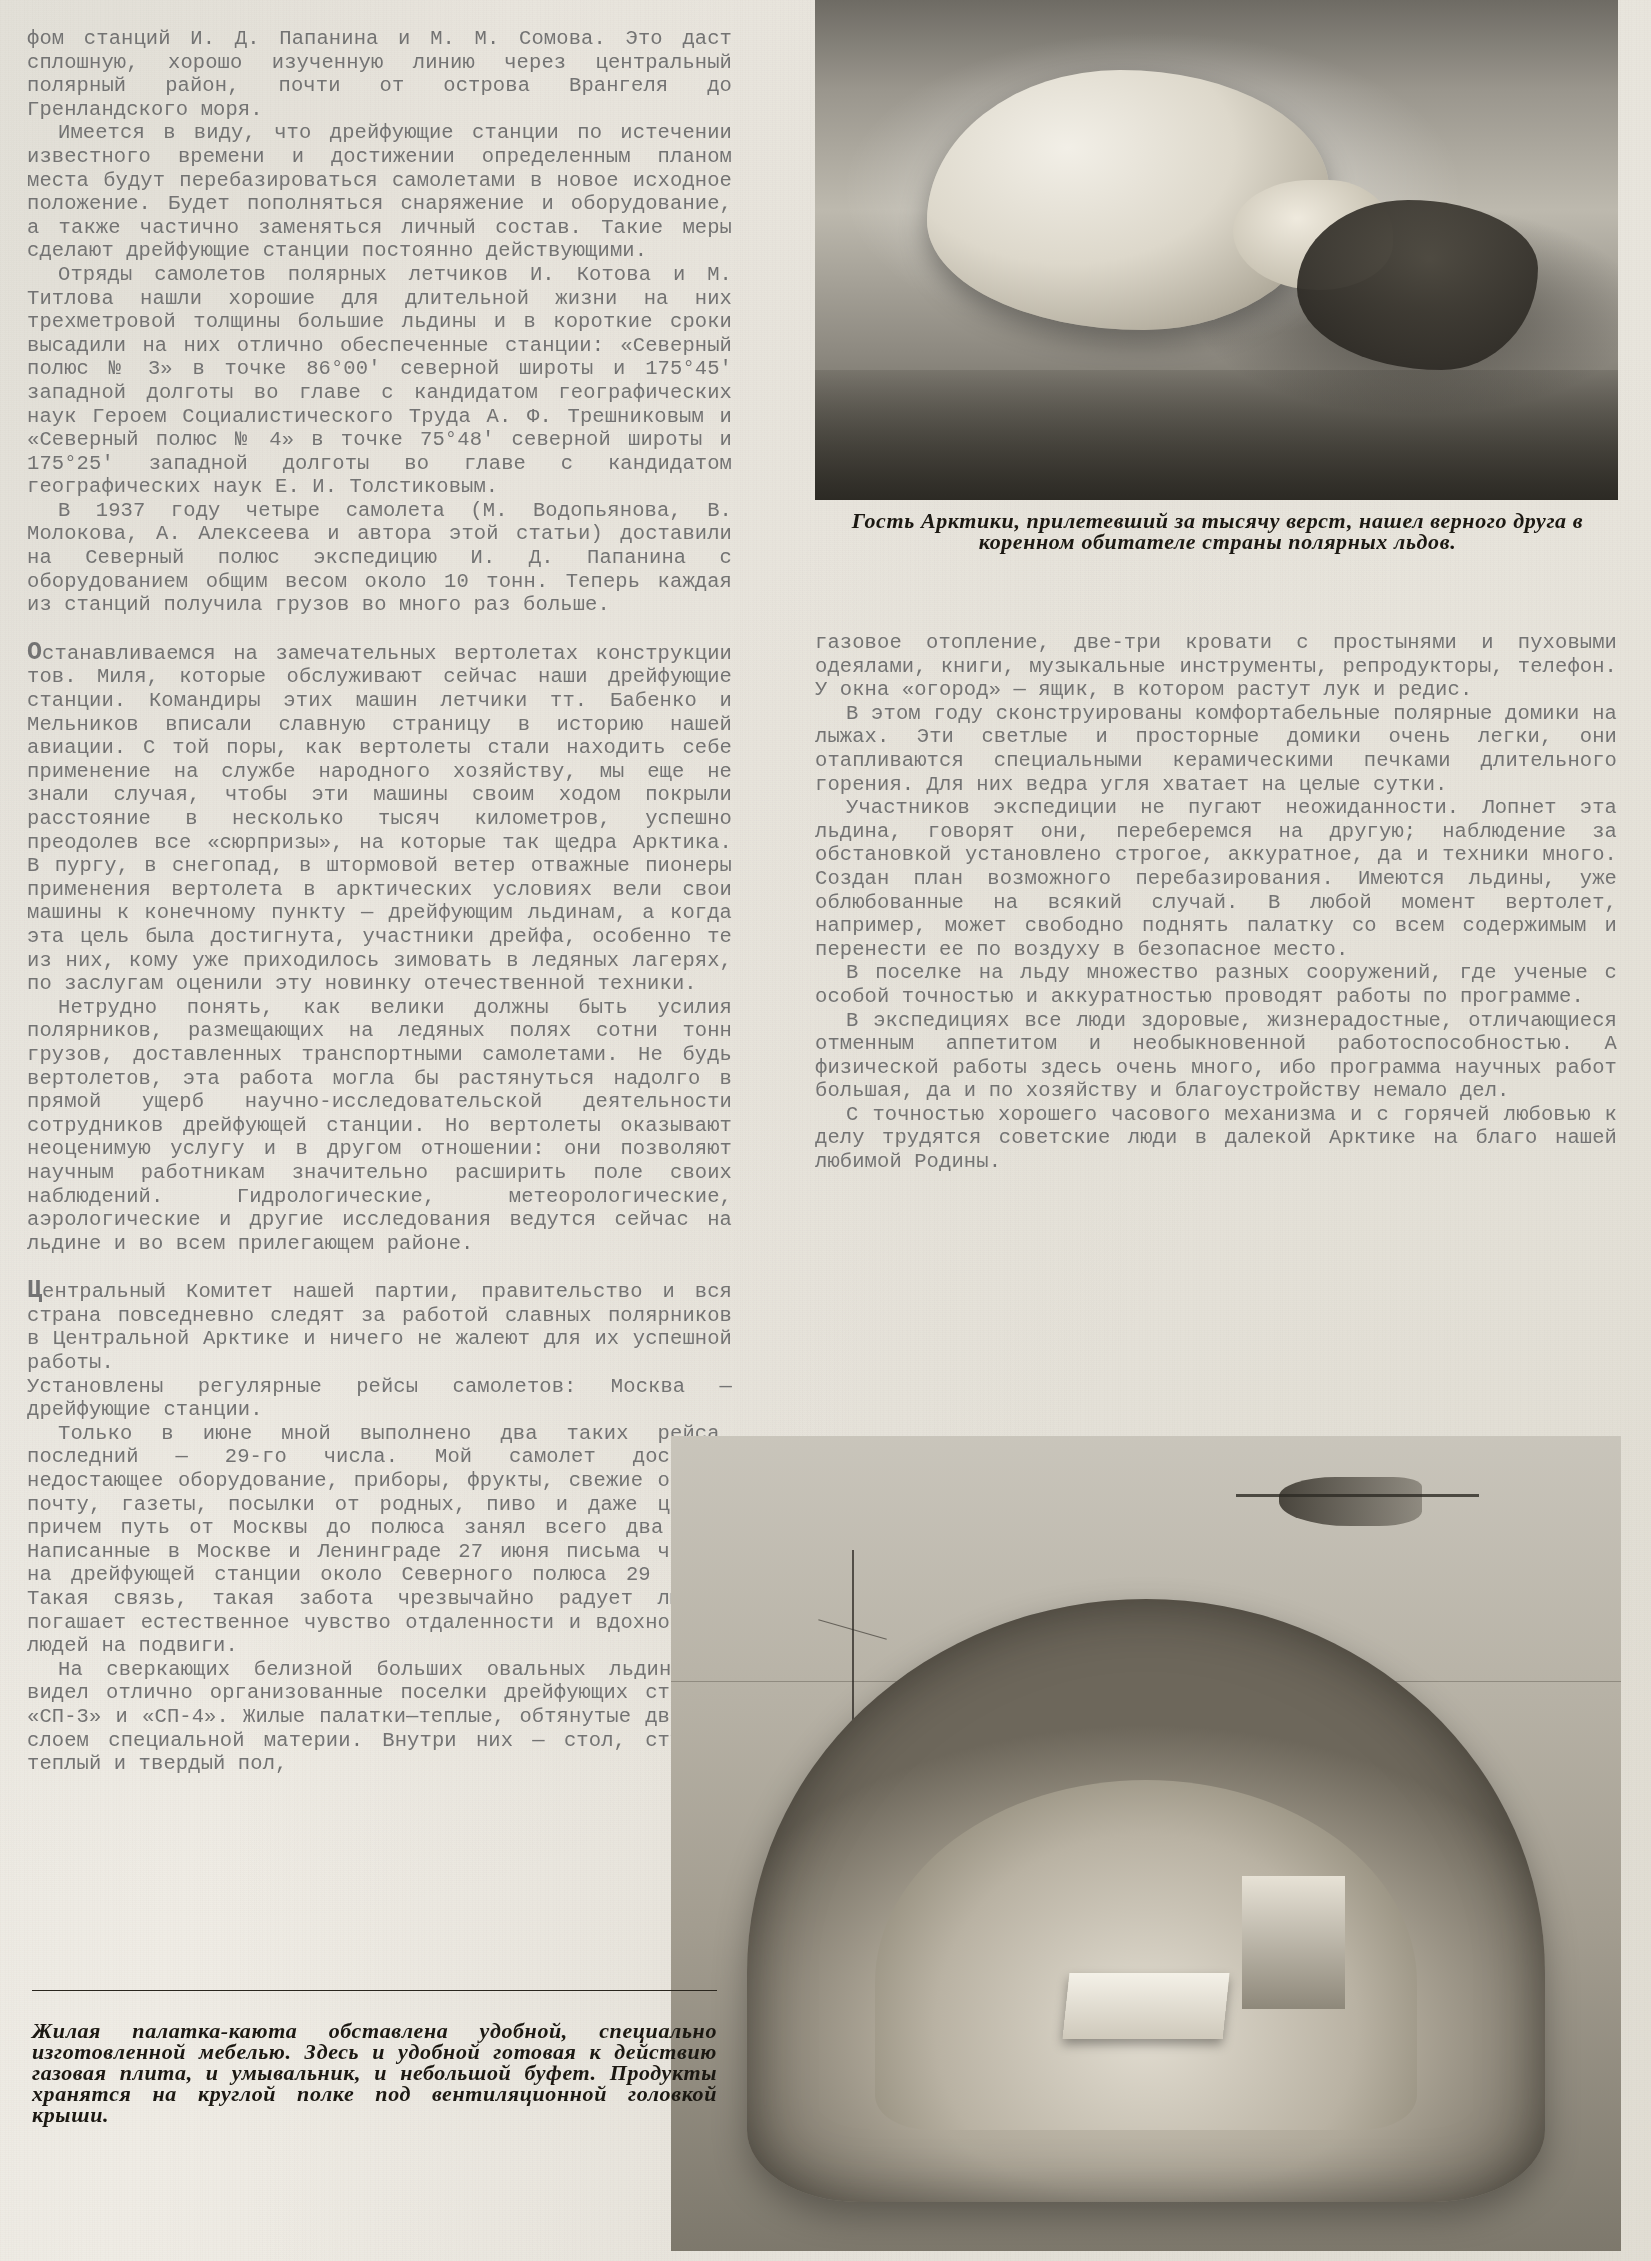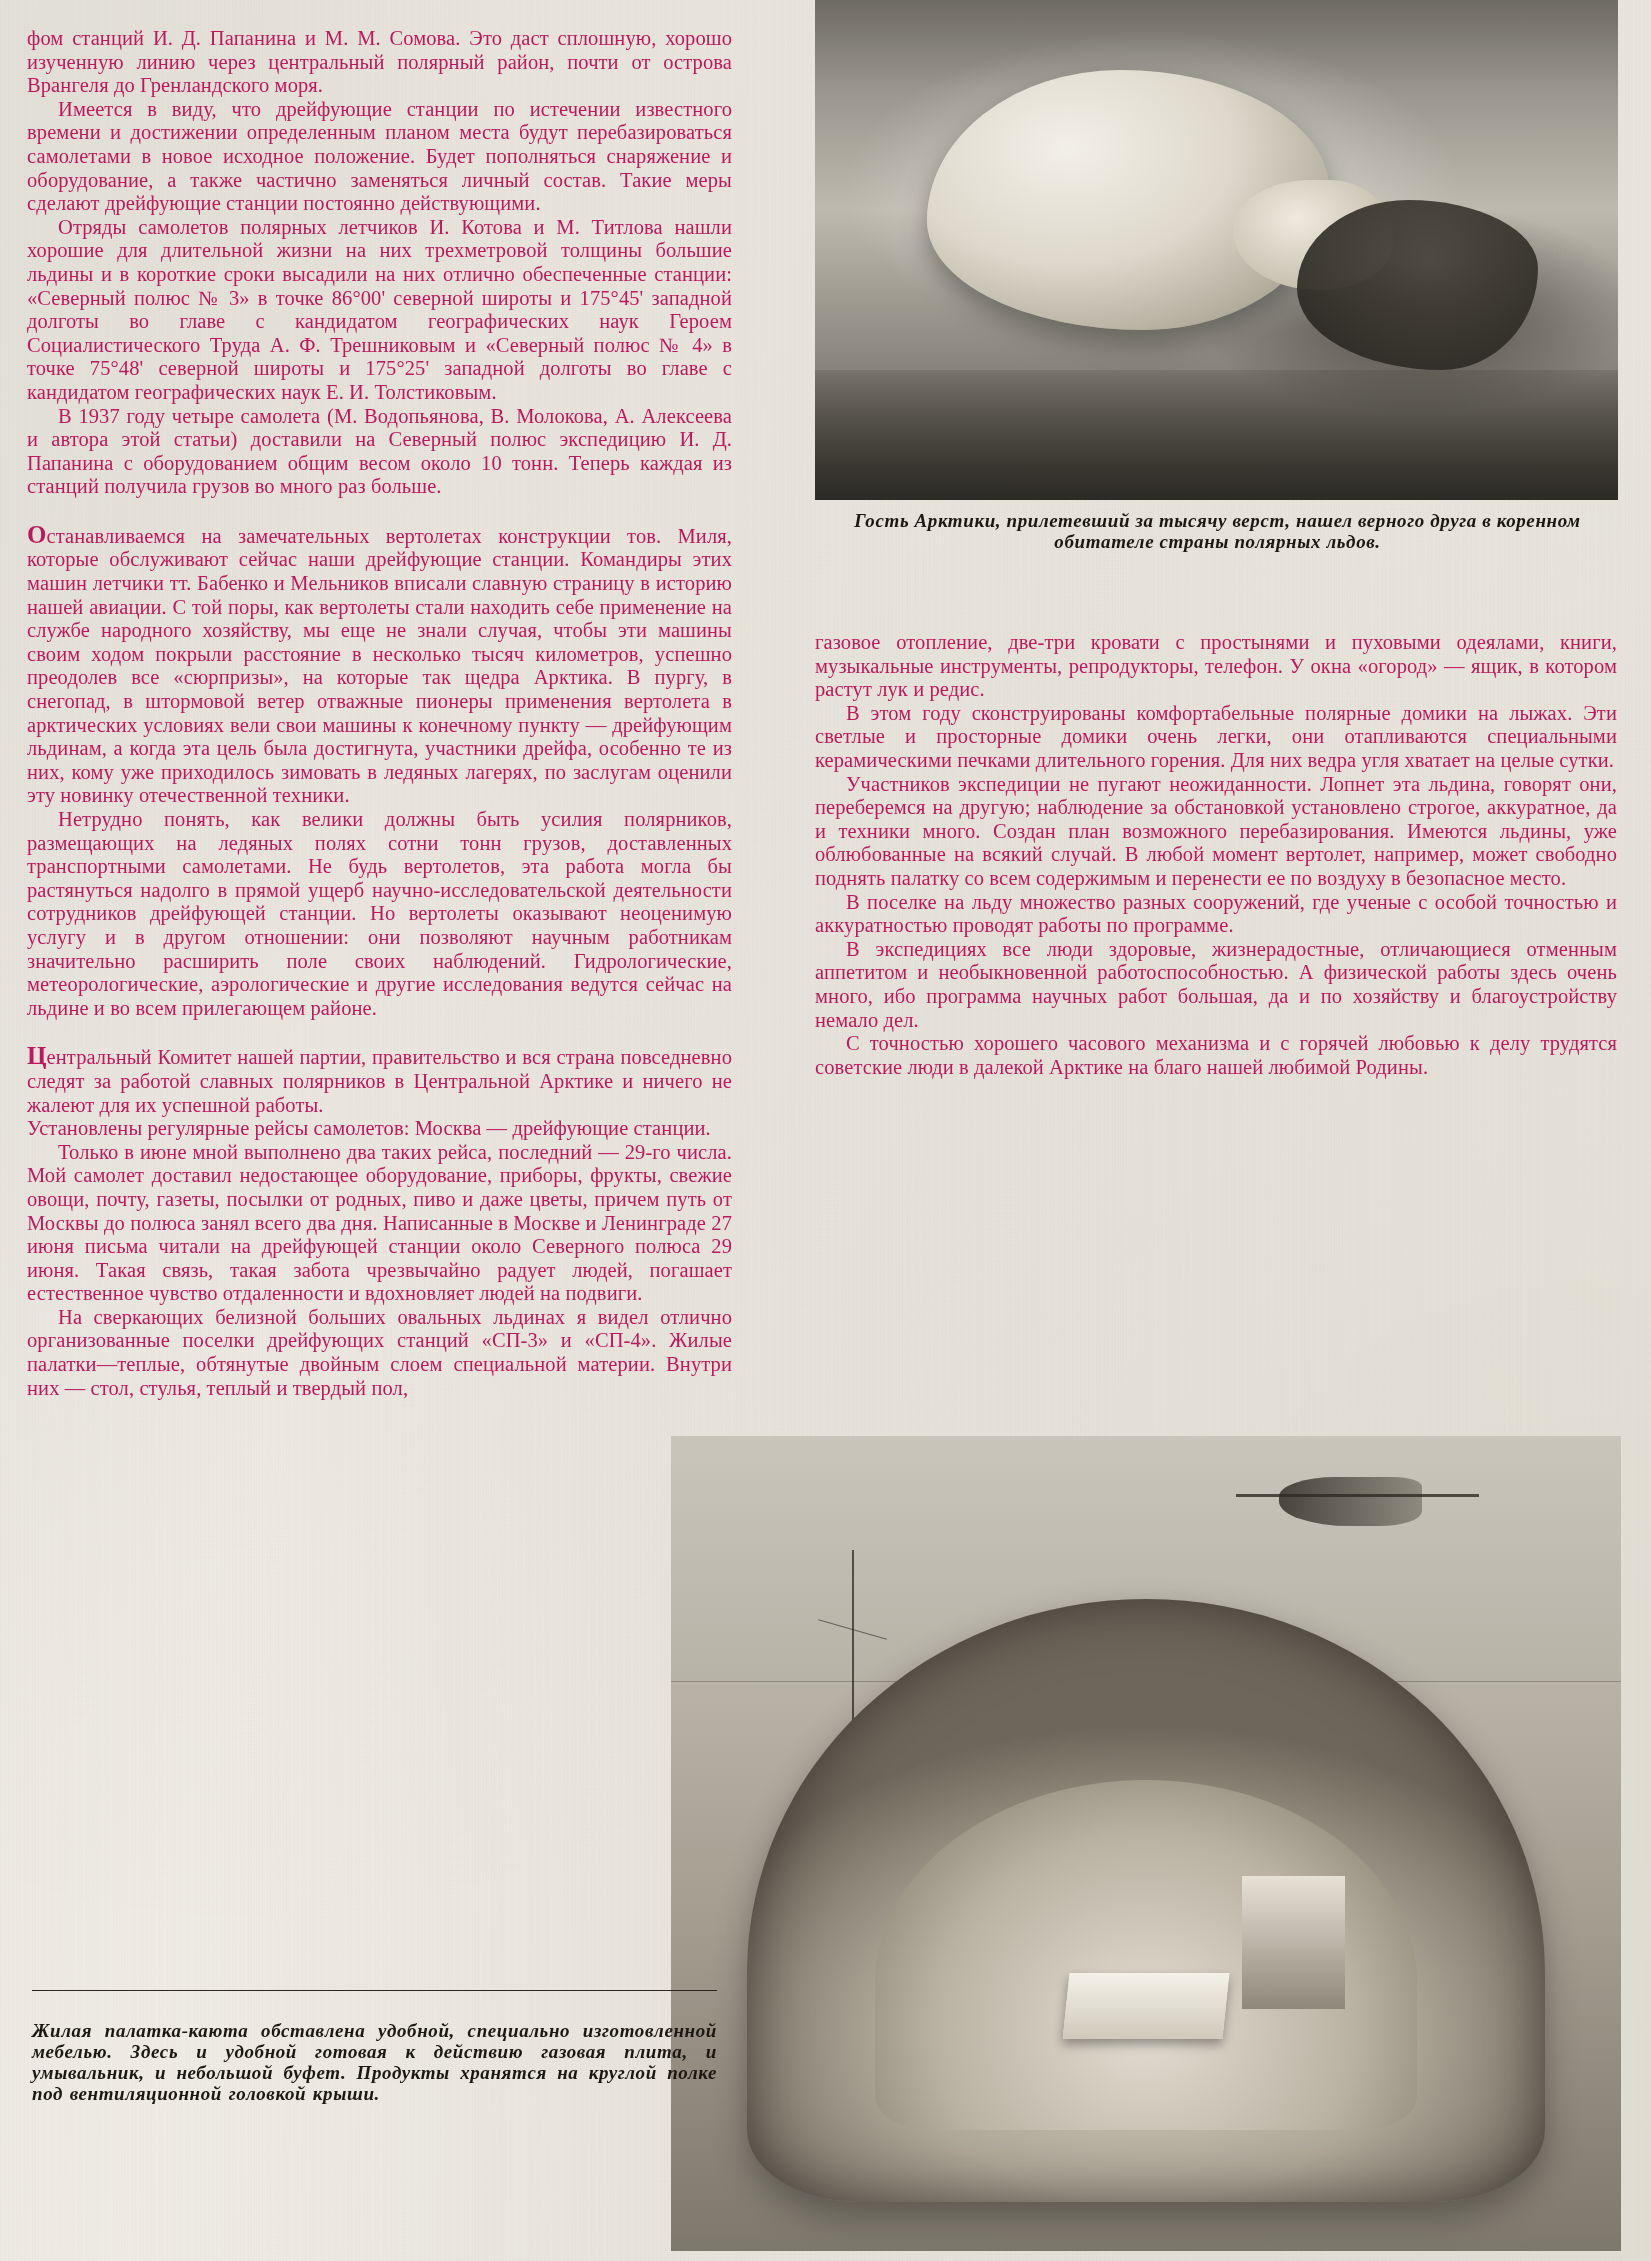--- a/index.html
+++ b/index.html
@@ -43,24 +43,24 @@
   .col-right {
     position: absolute;
     left: 815px;
     top: 591px;
     width: 802px;
     margin-top: 40px;
   }
 
   
   .body-text {
-    font-family: Liberation Serif, serif;
+    font-family: Liberation Mono, monospace;
     font-size: 20.5px;
     line-height: 23.6px;
-    color: #be185d;
+    color: #737373;
     text-align: justify;
     text-justify: inter-word;
     letter-spacing: 0.1px;
     -webkit-font-smoothing: none;
   }
   .body-text p {
     margin: 0;
     text-indent: 31px;
   }
   .body-text p.noindent { text-indent: 0; }
@@ -229,21 +229,21 @@
     width: 36px;
     height: 27px;
     background: rgba(60,56,48,.65);
   }
 
   
   .caption {
     font-family: "Liberation Serif", serif;
     font-style: italic;
     font-weight: bold;
-    font-size: 19px;
+    font-size: 22px;
     line-height: 21px;
     color: #1b1812;
     letter-spacing: 0.6px;
   }
   #caption-bear {
     position: absolute;
     left: 820px;
     top: 510px;
     width: 795px;
     text-align: center;

